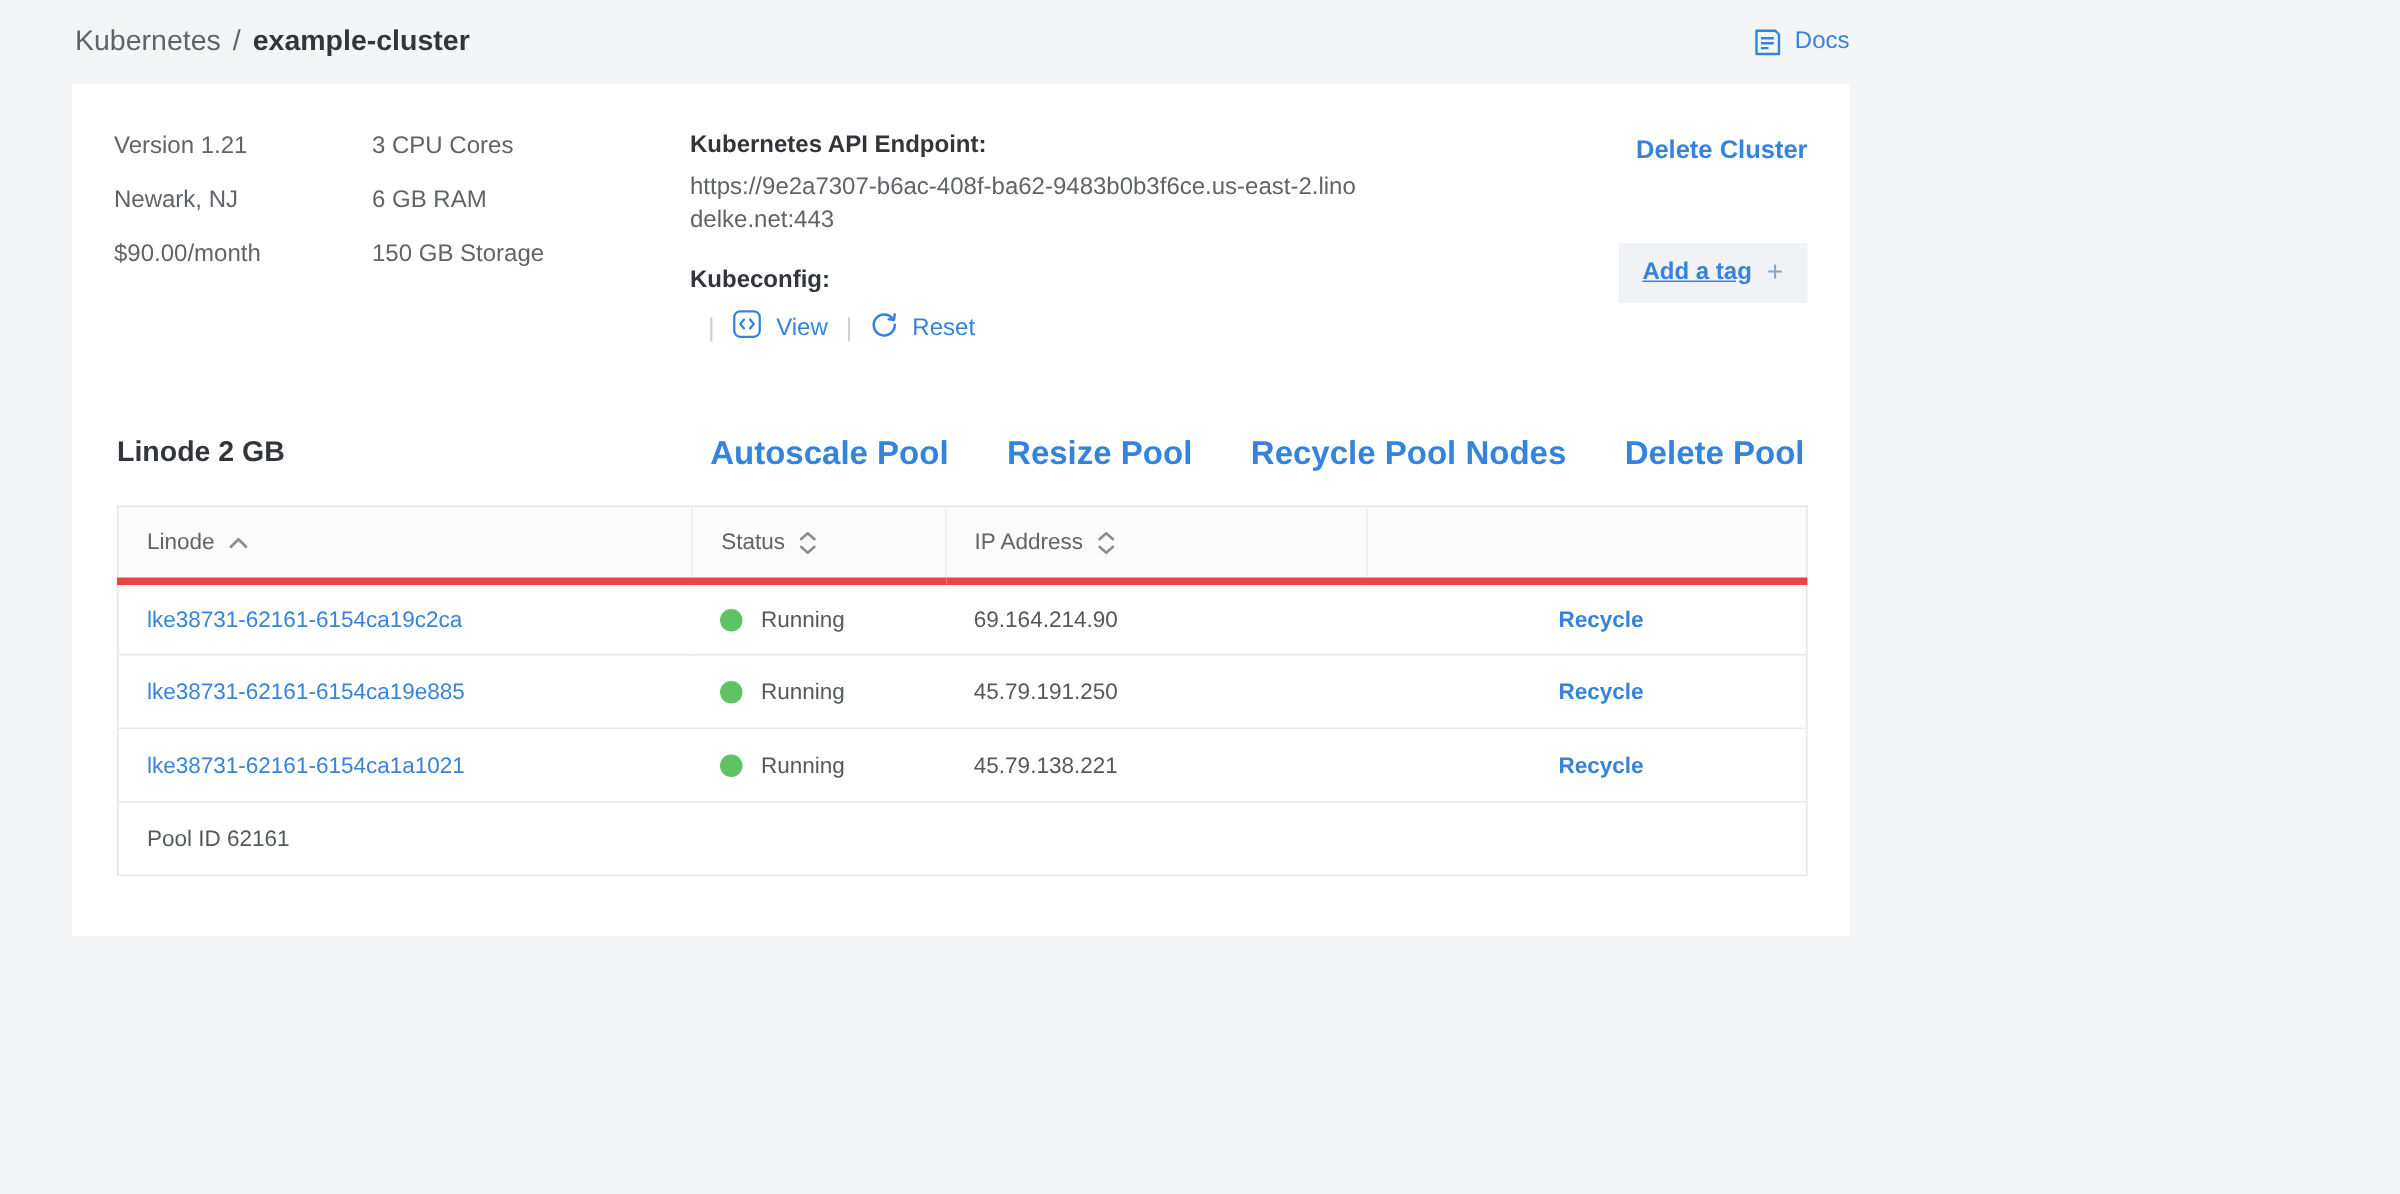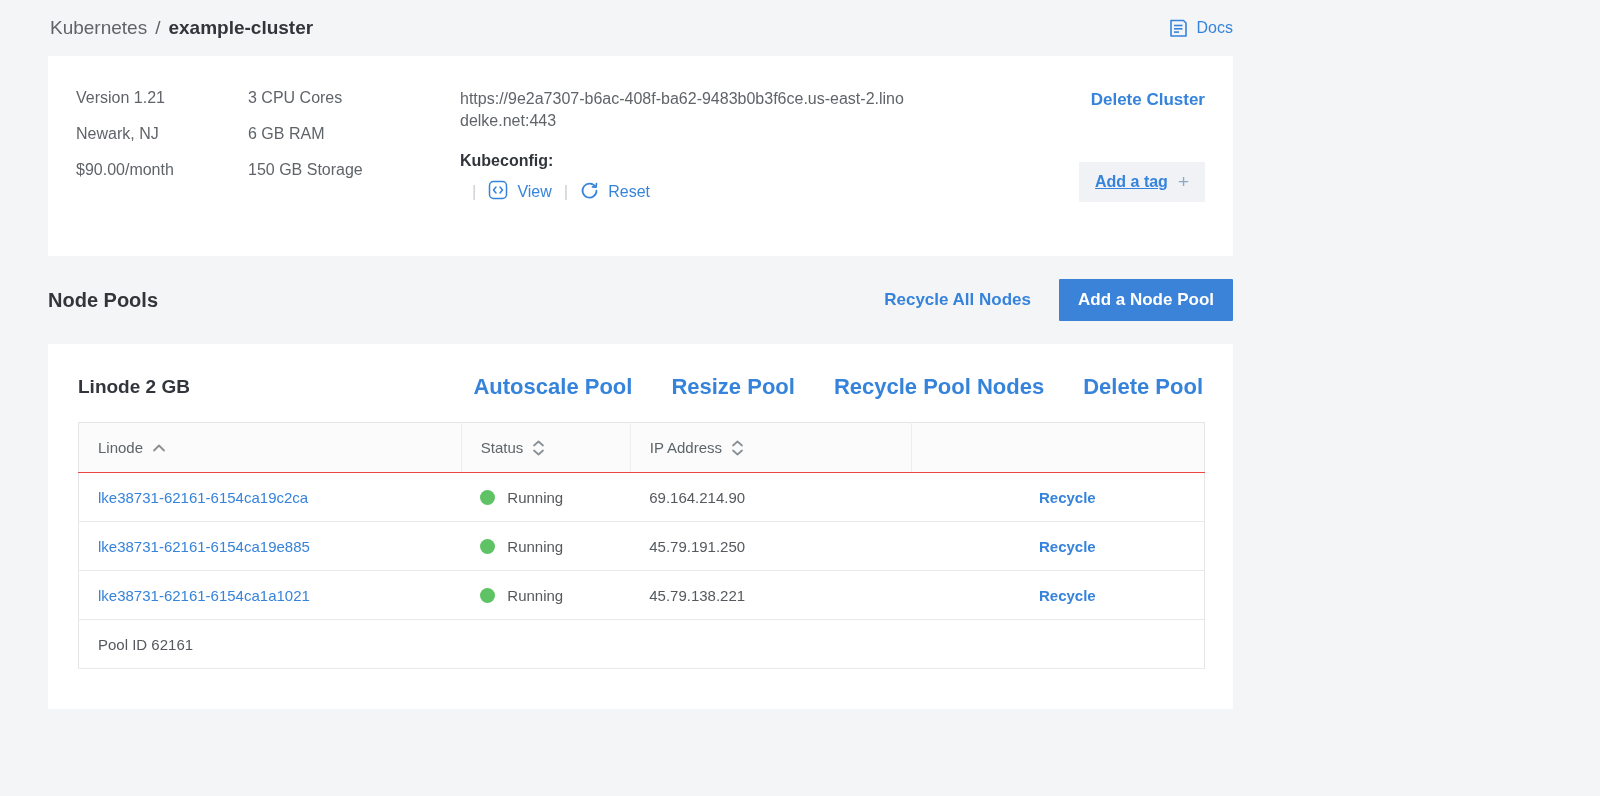--- a/index.html
+++ b/index.html
@@ -101,21 +101,21 @@
   .pool-link { color: #3683dc; font-weight: bold; font-size: 22px; cursor: pointer; white-space: nowrap; }
 
   table.nodes { width: 100%; border-collapse: collapse; border: 1px solid #e3e5e8; font-size: 15px; }
   table.nodes thead th {
     background: #fbfbfb;
     text-align: left;
     font-weight: normal;
     color: #5e6569;
     height: 50px;
     padding: 0 0 0 19px;
-    border-bottom: 1px solid #ef4444;
+    border-bottom: 5px solid #ef4444;
     border-right: 1px solid #eceef0;
   }
   table.nodes thead th:last-child { border-right: none; }
   .th-inner { display: inline-flex; align-items: center; gap: 9px; cursor: pointer; }
   table.nodes tbody td {
     height: 49px;
     padding: 0 0 0 19px;
     border-bottom: 1px solid #e7e9ec;
     color: #55595d;
   }
@@ -161,20 +161,21 @@
         <span>$90.00/month</span>
       </div>
       <div class="spec-col col2">
         <span>3 CPU Cores</span>
         <span>6 GB RAM</span>
         <span>150 GB Storage</span>
       </div>
     </div>
 
     <div class="endpoint-block">
+      <div class="block-label">Kubernetes API Endpoint:</div>
       <div class="endpoint-url">https://9e2a7307-b6ac-408f-ba62-9483b0b3f6ce.us-east-2.linodelke.net:443</div>
       <div class="kubeconfig-block">
         <div class="block-label">Kubeconfig:</div>
         <div class="kubeconfig-row">
           <span class="kc-sep">|</span>
           <span class="kc-link">
             <span>
               <svg width="20" height="20" viewBox="0 0 20 20" fill="none" stroke="#3683dc" stroke-width="1.5">
                 <rect x="1.5" y="1.5" width="17" height="17" rx="4"></rect>
                 <polyline points="8,7 5.5,10 8,13" fill="none" stroke-linecap="round" stroke-linejoin="round"></polyline>
@@ -201,27 +202,20 @@
       <div class="ha-delete-row">
         <span class="delete-cluster">Delete Cluster</span>
       </div>
       <div class="add-tag-chip">
         <span class="add-tag-label">Add a tag</span>
         <span class="plus">+</span>
       </div>
     </div>
   </div>
 
-  <div class="pools-header">
-    <div class="pools-title">Node Pools</div>
-    <div class="pools-actions">
-      <span class="recycle-all">Recycle All Nodes</span>
-      <button class="add-pool-btn">Add a Node Pool</button>
-    </div>
-  </div>
 
   <div class="pool-card">
     <div class="pool-head">
       <span class="pool-name">Linode 2 GB</span>
       <div class="pool-links">
         <span class="pool-link">Autoscale Pool</span>
         <span class="pool-link">Resize Pool</span>
         <span class="pool-link">Recycle Pool Nodes</span>
         <span class="pool-link">Delete Pool</span>
       </div>

